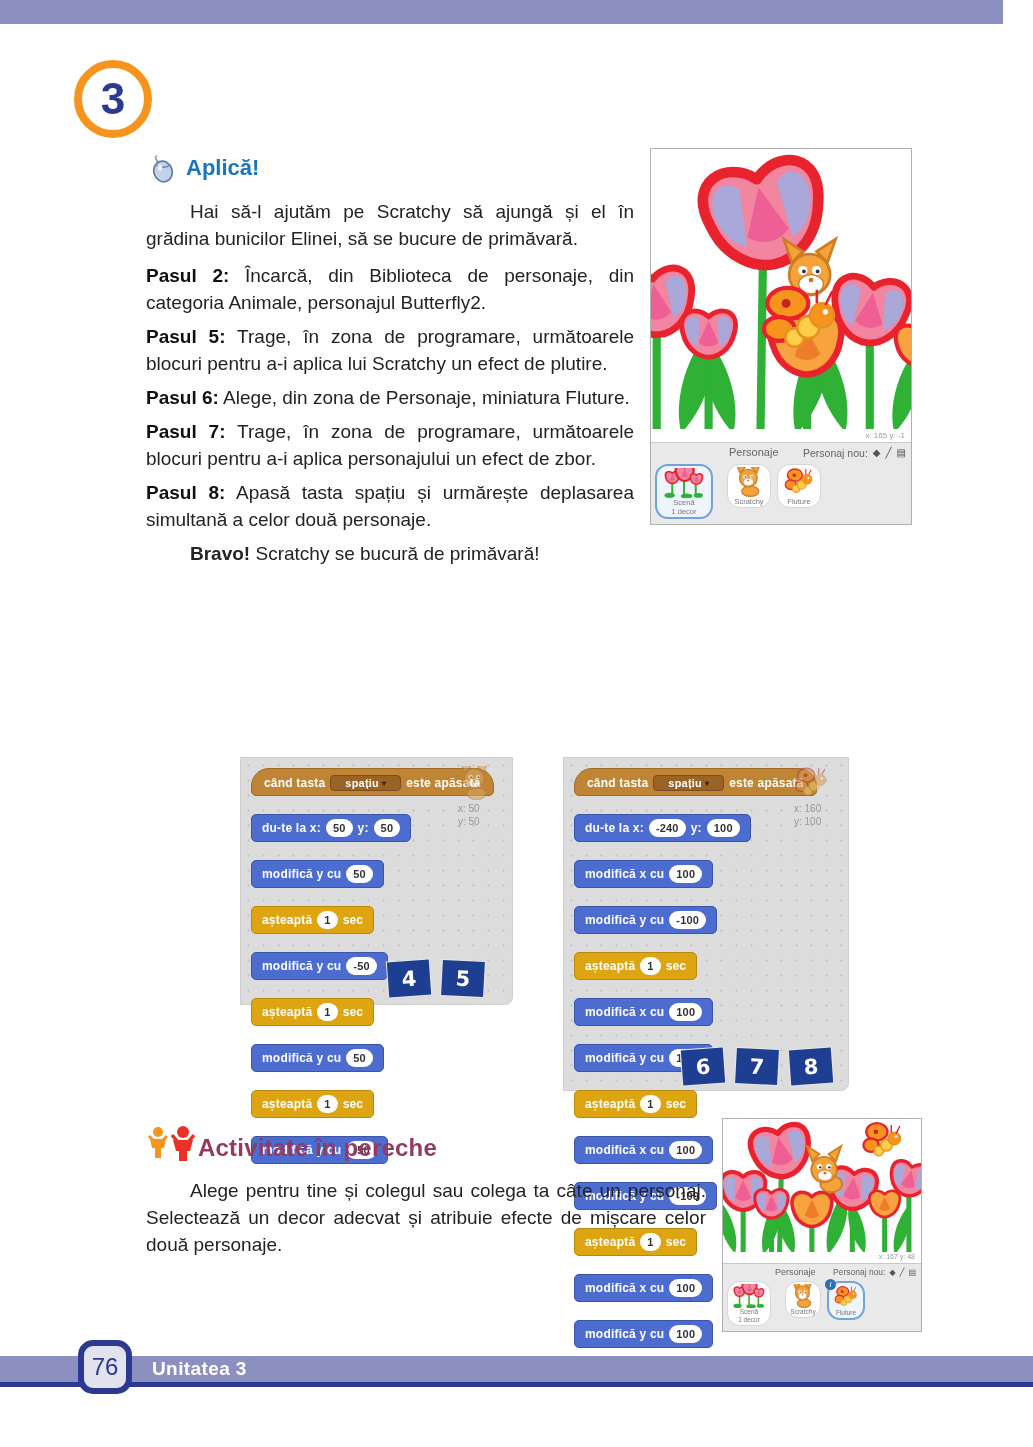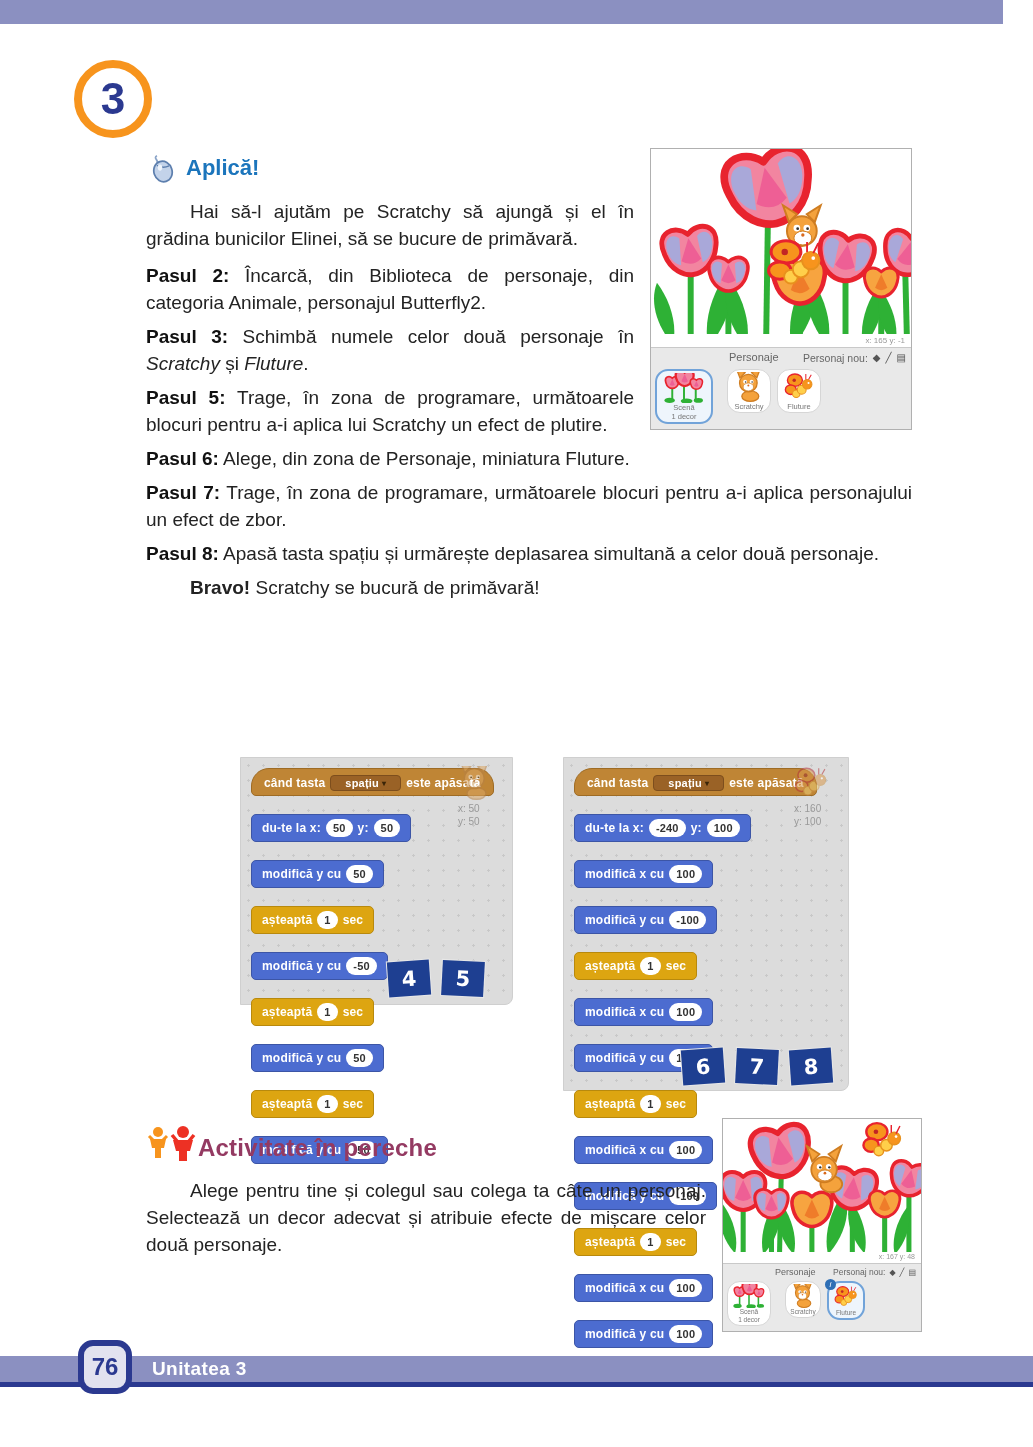--- a/index.html
+++ b/index.html
@@ -21,21 +21,21 @@
   .content { position:absolute; left:146px; top:150px; width:766px; font-size:19px; line-height:1.42; }
   .shot-float { float:right; margin:-2px 0 14px 16px; }
   .apply-head { display:flex; align-items:center; gap:10px; margin:2px 0 16px 4px; }
   .apply-title { color:#1b75bc; font-size:22px; font-weight:bold; }
   .intro { text-indent:44px; text-align:justify; margin-bottom:10px; }
   .step  { text-align:justify; margin-bottom:7px; }
   .step b { color:#111; }
   .bravo { margin:4px 0 0 44px; }
   
   .shot { border:1px solid #b0b0b0; background:#fff; display:flex; flex-direction:column; }
-  .shot-top-size { width:262px; height:282px; }
+  .shot-top-size { width:262px; height:377px; }
   .shot-bottom { position:absolute; left:722px; top:1118px; width:200px; height:214px; }
   .stage { position:relative; flex:1; overflow:hidden; background:#fff; }
   .stage svg { width:100%; height:100%; display:block; }
   .coordline { height:13px; font-size:8px; color:#999; text-align:right; padding:1px 6px 0 0; flex:none; }
   .shot-bottom .coordline { height:11px; font-size:7px; }
   .sbar { background:#e9e9e9; border-top:1px solid #c9c9c9; flex:none; }
   .sbar-head { display:flex; align-items:center; height:20px; color:#666; }
   .sbar-title { margin-left:78px; font-size:11px; }
   .newwrap { margin-left:auto; display:flex; align-items:center; gap:5px; padding-right:5px; font-size:10.5px; }
   .picon { font-size:10px; color:#555; }
@@ -86,21 +86,21 @@
   
   .activity { position:absolute; left:146px; top:1126px; width:560px; }
   .act-head { display:flex; align-items:flex-end; }
   .act-title { color:#943a62; font-size:24px; font-weight:bold; letter-spacing:.2px; }
   .act-text { margin-top:16px; font-size:19px; line-height:1.42; text-align:justify; text-indent:44px; }
   
   .footbar  { position:absolute; left:0; top:1356px; width:1033px; height:26px; background:#8b90c1; }
   .footline { position:absolute; left:0; top:1382px; width:1033px; height:5px; background:#2b3990; }
   .page-badge { position:absolute; left:78px; top:1340px; width:54px; height:54px; background:#e2e2ef;
                 border:6px solid #2b3990; border-radius:15px; display:flex; align-items:center; justify-content:center;
-                color:#2b3990; font-size:24px; font-weight:bold; z-index:5; }
+                color:#2b3990; font-size:24px; font-weight:normal; z-index:5; }
   .foot-label { position:absolute; left:152px; top:1358px; color:#fff; font-size:19px; font-weight:bold; letter-spacing:.4px; }
 </style>
 </head>
 <body>
 
 <div class="page">
 
   <div class="topline"></div>
   <div class="topbar"></div>
   <div class="unit-badge">
@@ -262,21 +262,20 @@
         <path d="M8,14 Q15,18 22,14.5" stroke="#5d7fae" stroke-width="1.5" fill="none"></path>
         <ellipse cx="11.5" cy="16.5" rx="2.6" ry="3.6" fill="#eef3fa"></ellipse>
       </svg>
       <span class="apply-title">Aplică!</span>
     </div>
 
     <p class="intro">Hai să-l ajutăm pe Scratchy să ajungă și el în grădina bunicilor Elinei, să se bucure de primăvară.</p>
 
     <div>
         <p class="step"><b>Pasul 2:</b><span> Încarcă, din Biblioteca de personaje, din categoria Animale, personajul Butterfly2.</span></p>
-        <p class="step"><b>Pasul 3:</b><span> Schimbă numele celor două personaje în </span><i>Scratchy</i><span> și </span><i>Fluture</i><span>.</span></p>
         <p class="step"><b>Pasul 5:</b><span> Trage, în zona de programare, următoarele blocuri pentru a-i aplica lui Scratchy un efect de plutire.</span></p>
         <p class="step"><b>Pasul 6:</b><span> Alege, din zona de Personaje, miniatura Fluture.</span></p>
         <p class="step"><b>Pasul 7:</b><span> Trage, în zona de programare, următoarele blocuri pentru a-i aplica personajului un efect de zbor.</span></p>
         <p class="step"><b>Pasul 8:</b><span> Apasă tasta spațiu și urmărește deplasarea simultană a celor două personaje.</span></p>
       </div>
 
     <p class="bravo">
       <b>Bravo!</b><span> Scratchy se bucură de primăvară!</span>
     </p>
   </div>

